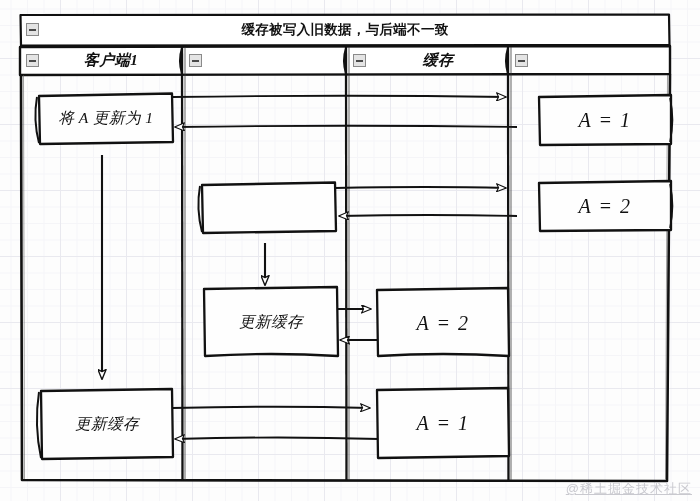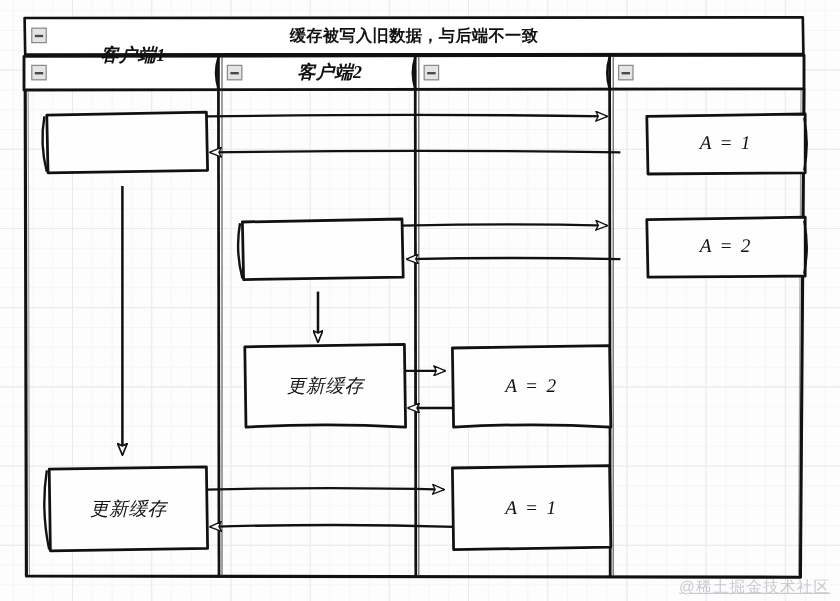--- a/index.html
+++ b/index.html
@@ -71,21 +71,21 @@
     font-weight: 600;
     letter-spacing: 0.5px;
   }
   .node-text {
     font-size: 15.5px;
     font-style: italic;
     font-weight: 500;
     letter-spacing: 0.5px;
   }
   .node-text.val {
-    font-size: 16px;
+    font-size: 20px;
     letter-spacing: 1.5px;
     font-style: italic;
   }
 
   
   .collapse-btn {
     position: absolute;
     width: 13px;
     height: 13px;
     border: 1px solid #8a8a8a;
@@ -239,29 +239,30 @@
 
     <g>
       <path d="M358,377 L489,375 L490,443 L359,445 Z" fill="#fefefe" stroke="#111111" stroke-width="2.3" stroke-linejoin="round"></path>
     </g>
   </svg>
 
   <div class="collapse-btn" style="left:7px; top:10px;"></div>
   <div class="lbl title-text" style="left:26px; top:2px; width:600px; height:30px;">缓存被写入旧数据，与后端不一致</div>
 
   <div class="collapse-btn" style="left:7px; top:41px;"></div>
-  <div class="lbl lane-text" style="left:24px; top:20px; width:136px; height:27px;text-align:center;">客户端1</div>
+  <div class="lbl lane-text" style="left:24px; top:34px; width:136px; height:27px;text-align:center;">客户端1</div>
 
   <div class="collapse-btn" style="left:170px; top:41px;"></div>
-  <div class="lbl lane-text" style="left:188px; top:34px; width:136px; height:27px;">客户端2</div>
 
   <div class="collapse-btn" style="left:334px; top:41px;"></div>
+  <div class="lbl lane-text" style="left:352px; top:34px; width:134px; height:27px;">缓存</div>
 
   <div class="collapse-btn" style="left:496px; top:41px;"></div>
 
+  <div class="lbl node-text" style="left:20px; top:81px; width:134px; height:49px;">将 A 更新为 1</div>
 
   <div class="lbl node-text val" style="left:520px; top:83px; width:132px; height:48px;">A = 1</div>
 
 
   <div class="lbl node-text val" style="left:520px; top:169px; width:132px; height:48px;">A = 2</div>
 
   <div class="lbl node-text" style="left:185px; top:276px; width:134px; height:66px;">更新缓存</div>
 
   <div class="lbl node-text val" style="left:358px; top:277px; width:132px; height:66px;">A = 2</div>
 

